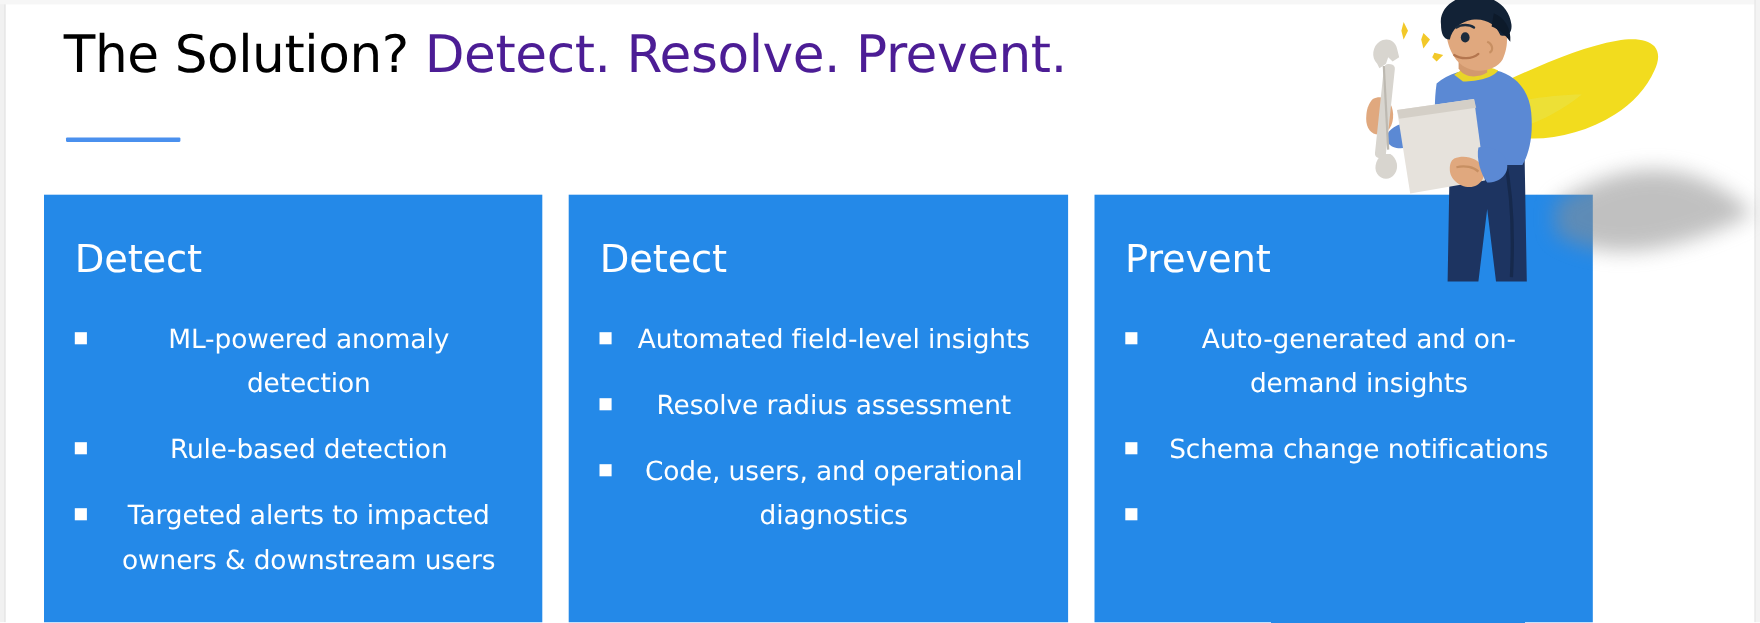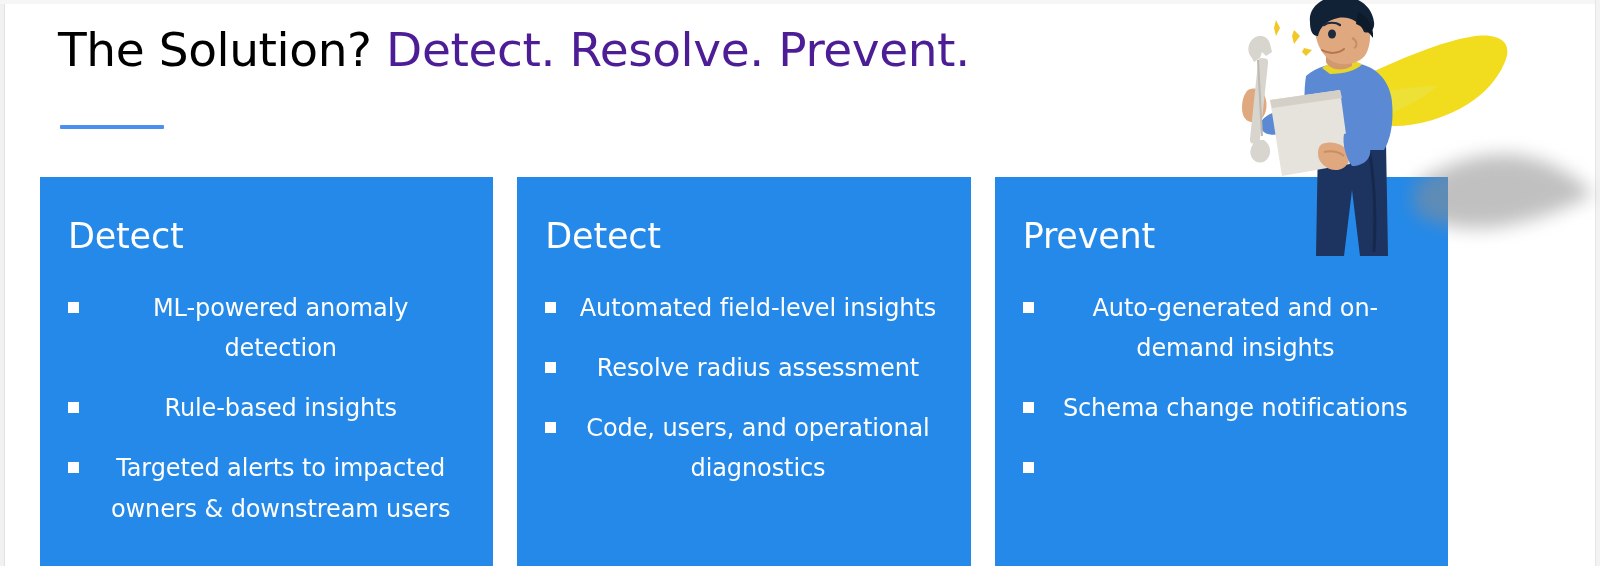--- a/index.html
+++ b/index.html
@@ -152,21 +152,21 @@
   <h1 class="heading"><span class="lead">The Solution? </span><span class="accent">Detect. Resolve. Prevent.</span></h1>
 
   <div class="accent-bar"></div>
 
   <div class="cards">
 
     <div class="card">
       <div class="card-title">Detect</div>
       <ul class="card-list">
         <li><span class="bullet"></span><span>ML-powered anomaly detection</span></li>
-        <li><span class="bullet"></span><span>Rule-based insights</span></li>
+        <li><span class="bullet"></span><span>Rule-based detection</span></li>
         <li><span class="bullet"></span><span>Targeted alerts to impacted owners &amp; downstream users</span></li>
       </ul>
     </div>
 
     <div class="card">
       <div class="card-title">Detect</div>
       <ul class="card-list">
         <li><span class="bullet"></span><span>Automated field-level insights</span></li>
         <li><span class="bullet"></span><span>Resolve radius assessment</span></li>
         <li><span class="bullet"></span><span>Code, users, and operational diagnostics</span></li>

